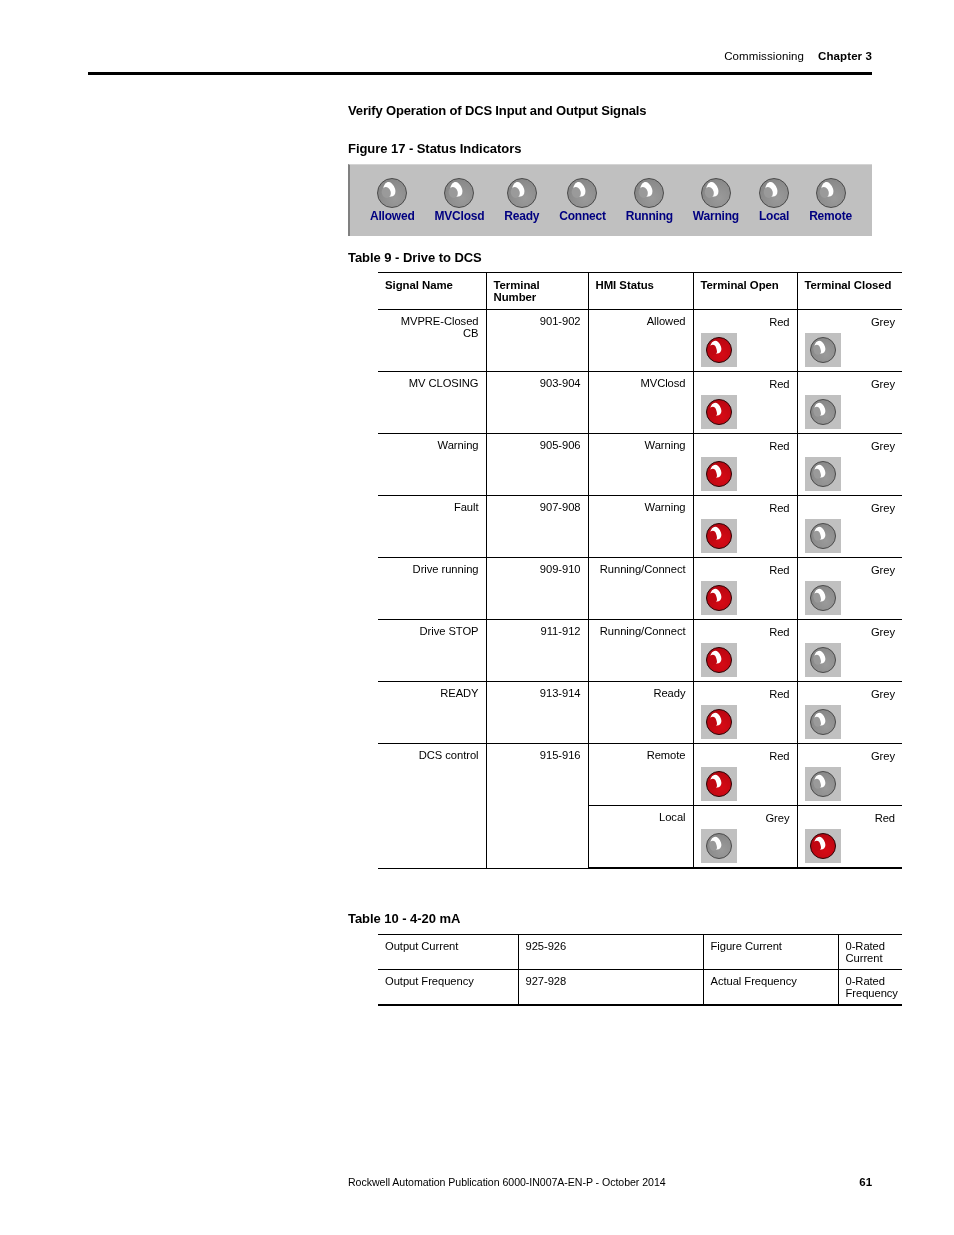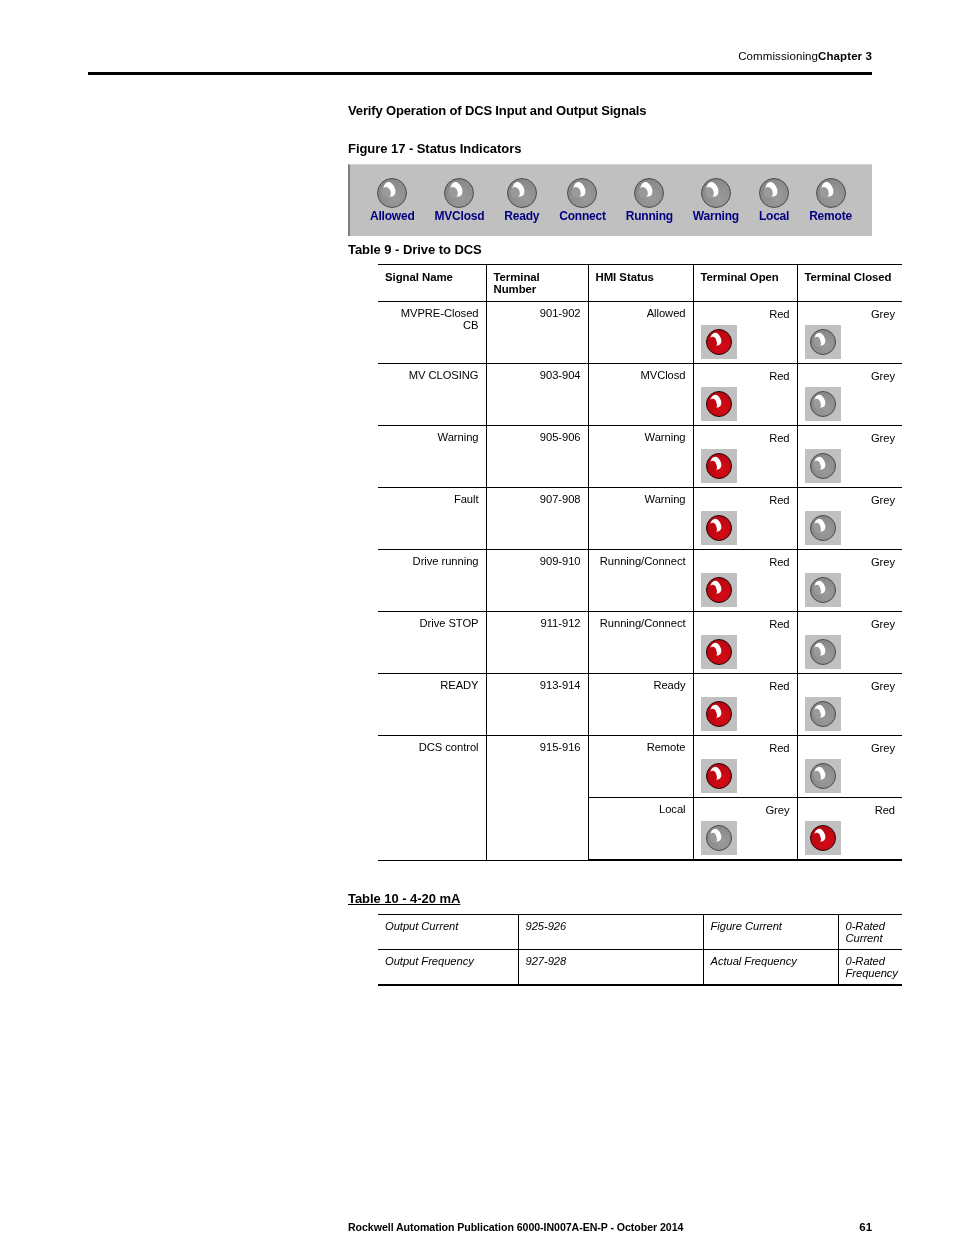--- a/index.html
+++ b/index.html
@@ -19,20 +19,21 @@
 
   
   .page-header {
     position: absolute;
     left: 88px;
     top: 50px;
     width: 784px;
     display: flex;
     justify-content: flex-end;
     align-items: baseline;
+    gap: 14px;
     font-size: 11.5px;
     line-height: 1.2;
   }
   .page-header .hdr-section { font-weight: 400; letter-spacing: .1px; }
   .page-header .hdr-chapter { font-weight: 700; letter-spacing: .1px; }
 
   .header-rule {
     position: absolute;
     left: 88px;
     top: 72px;
@@ -57,22 +58,22 @@
     line-height: 1.15;
   }
 
   .caption {
     font-size: 13px;
     font-weight: 700;
     letter-spacing: -0.05px;
     margin: 0 0 7px 0;
     line-height: 1.2;
   }
-  .caption.tbl-9 { margin-top: 6px; }
-  .caption.tbl-10 { margin-top: 30px; text-decoration: underline; }
+  .caption.tbl-9 { margin-top: 14px; }
+  .caption.tbl-10 { margin-top: 42px; }
 
   
   .hmi-panel {
     width: 524px;
     height: 72px;
     background: #c0c0c0;
     border-left: 2px solid #808080;
     border-top: 1px solid #d4d4d4;
     display: flex;
     align-items: center;
@@ -197,36 +198,36 @@
   .t9 col.c4 { width: 104px; }
   .t9 col.c5 { width: 105px; }
 
   .t9 tbody td { height: 59px; text-align: right; }
 
   
   .t10 col.d1 { width: 140px; }
   .t10 col.d2 { width: 185px; }
   .t10 col.d3 { width: 135px; }
   .t10 col.d4 { width: 64px; }
-  .t10 tbody td { height: 17px; padding-top: 5px; padding-bottom: 5px; font-style: italic; }
+  .t10 tbody td { height: 17px; padding-top: 5px; padding-bottom: 5px; }
   .t10 tbody tr:first-child td { border-top: 1.6px solid #000000; }
 
   
   .page-footer {
     position: absolute;
     left: 348px;
     top: 1176px;
     width: 524px;
     display: flex;
     justify-content: space-between;
     align-items: baseline;
     font-size: 10.6px;
     letter-spacing: -0.05px;
   }
-  .page-footer .pub { font-weight: 700; margin-top: 45px; }
+  .page-footer .pub { font-weight: 400; }
   .page-footer .pgnum { font-weight: 700; font-size: 11.5px; }
 </style>
 </head>
 <body>
 
 <div class="page-header">
   <span class="hdr-section">Commissioning</span>
   <span class="hdr-chapter">Chapter 3</span>
 </div>
 <div class="header-rule"></div>

